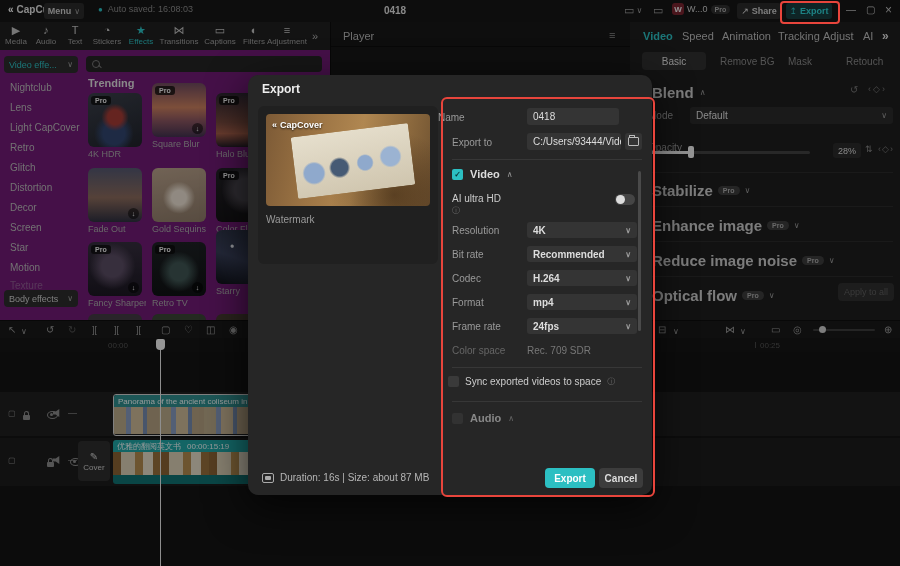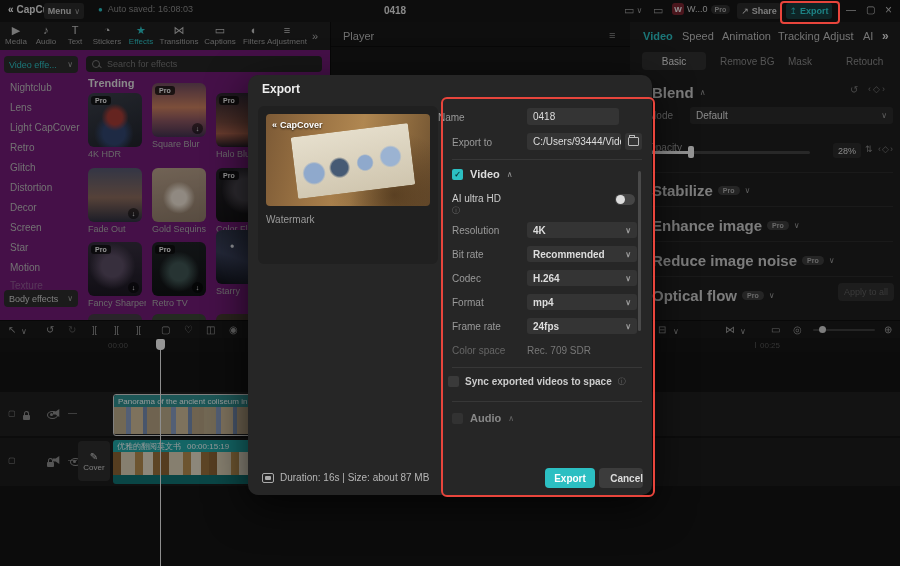--- a/index.html
+++ b/index.html
@@ -182,21 +182,20 @@
     <span class="cat" style="top:192px">Star</span>
     <span class="cat" style="top:212px">Motion</span>
     <span class="cat" style="top:230px;opacity:.4">Texture</span>
     <div class="catpill" style="top:240px;color:#ccc">
       <span>Body effects</span>
       <span class="chv">∨</span>
     </div>
 
     <div class="a row" style="left:86px;top:6px;width:236px;height:16px;background:#242424;border-radius:4px;padding:0 6px;gap:5px;box-sizing:border-box">
       <span class="icn-search"></span>
-      <input style="background: transparent; border: none; outline: none; color: rgb(119, 119, 119); font-size: 9px; width: 180px; font-family: &quot;Liberation Sans&quot;, sans-serif;" placeholder="Search for effects">
     </div>
     <div class="a" style="left:88px;top:27px;color:#ddd;font-size:11px;font-weight:700">Trending</div>
 
     <div class="a" style="left:88px;top:43px">
       <div class="fxthumb t1">
         <span class="probadge">Pro</span>
         </div>
       <div class="fxname">4K HDR</div>
     </div>
     <div class="a" style="left:152px;top:33px">
@@ -486,38 +485,38 @@
       </div>
 
     <span class="a" style="left:204px;top:270px;color:#666;font-size:10px">Color space</span>
     <span class="a" style="left:279px;top:270px;color:#777;font-size:10px">Rec. 709 SDR</span>
 
     <div class="a" style="left:390px;top:96px;width:3px;height:160px;background:#4a4a4a;border-radius:2px"></div>
 
     <div class="a divider" style="left:204px;top:292px;width:190px;background:#373737"></div>
     <div class="a row" style="left:200px;top:301px;gap:6px">
       <span class="cb cb-off"></span>
-      <span style="color:#ccc;font-size:10px;font-weight:700">Sync exported videos to space</span>
+      <span style="color:#ccc;font-size:10px;font-weight:400">Sync exported videos to space</span>
       <span style="color:#666;font-size:8px">ⓘ</span>
     </div>
     <div class="a divider" style="left:204px;top:326px;width:190px;background:#373737"></div>
     <div class="a row" style="left:204px;top:337px;gap:7px">
       <span class="cb cb-off" style="opacity:.6"></span>
       <span style="color:#888;font-weight:700;font-size:11px">Audio</span>
       <span class="chv" style="color:#666">∧</span>
     </div>
 
     <div class="a row" style="left:14px;top:397px;gap:6px">
       <span class="icn-monitor"></span>
       <span style="color:#b5b5b5;font-size:10px">Duration: 16s | Size: about 87 MB</span>
     </div>
     <div class="a" style="left:297px;top:393px;width:50px;height:20px;background:#2cbfc2;border-radius:4px;display:flex;align-items:center;justify-content:center;color:#fff;font-weight:700">
       <span>Export</span>
       </div>
-    <div class="a" style="left:351px;top:393px;width:44px;height:20px;background:#3c3c3c;border-radius:4px;display:flex;align-items:center;justify-content:flex-end;color:#ddd;font-weight:700">
+    <div class="a" style="left:351px;top:393px;width:44px;height:20px;background:#3c3c3c;border-radius:4px;display:flex;align-items:center;justify-content:center;color:#ddd;font-weight:700">
       <span>Cancel</span>
       </div>
   </div>
 
   
   <div class="a redbox" style="left:780px;top:1px;width:56px;height:19px"></div>
   <div class="a redbox" style="left:441px;top:97px;width:210px;height:396px;border-radius:6px"></div>
 
 </div>
 

